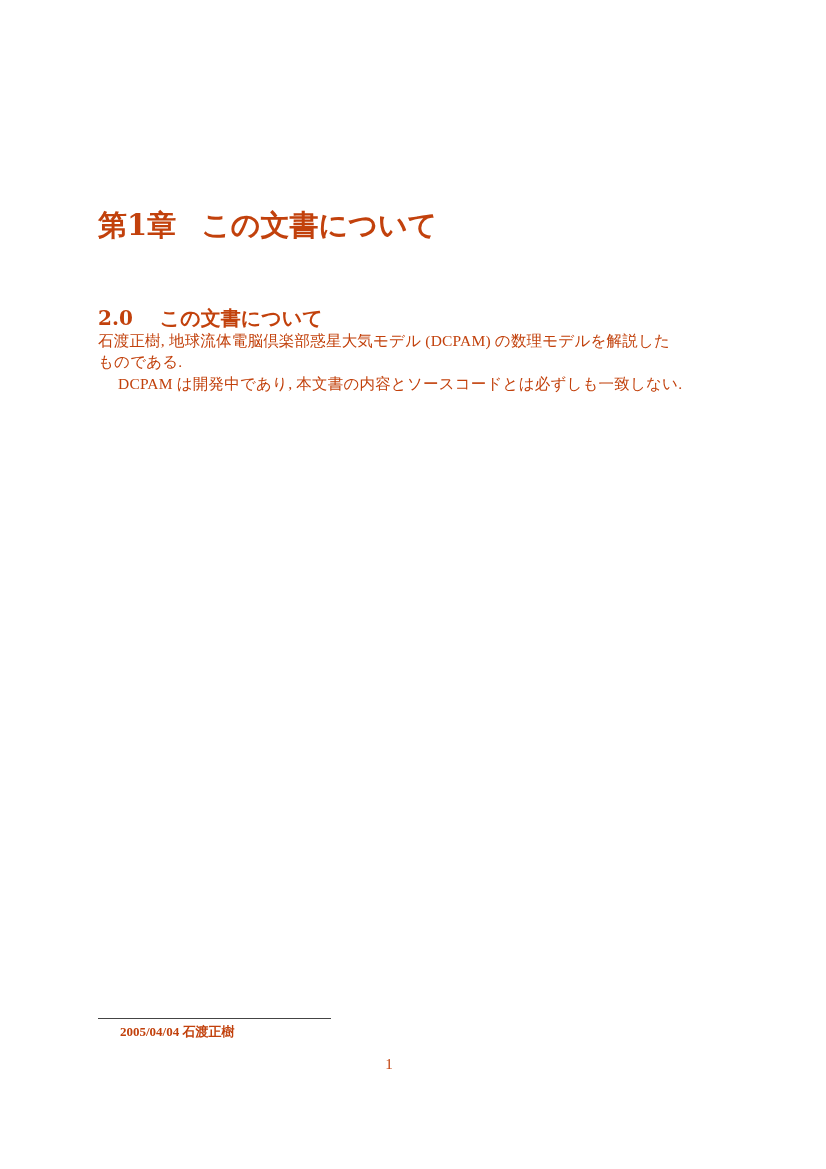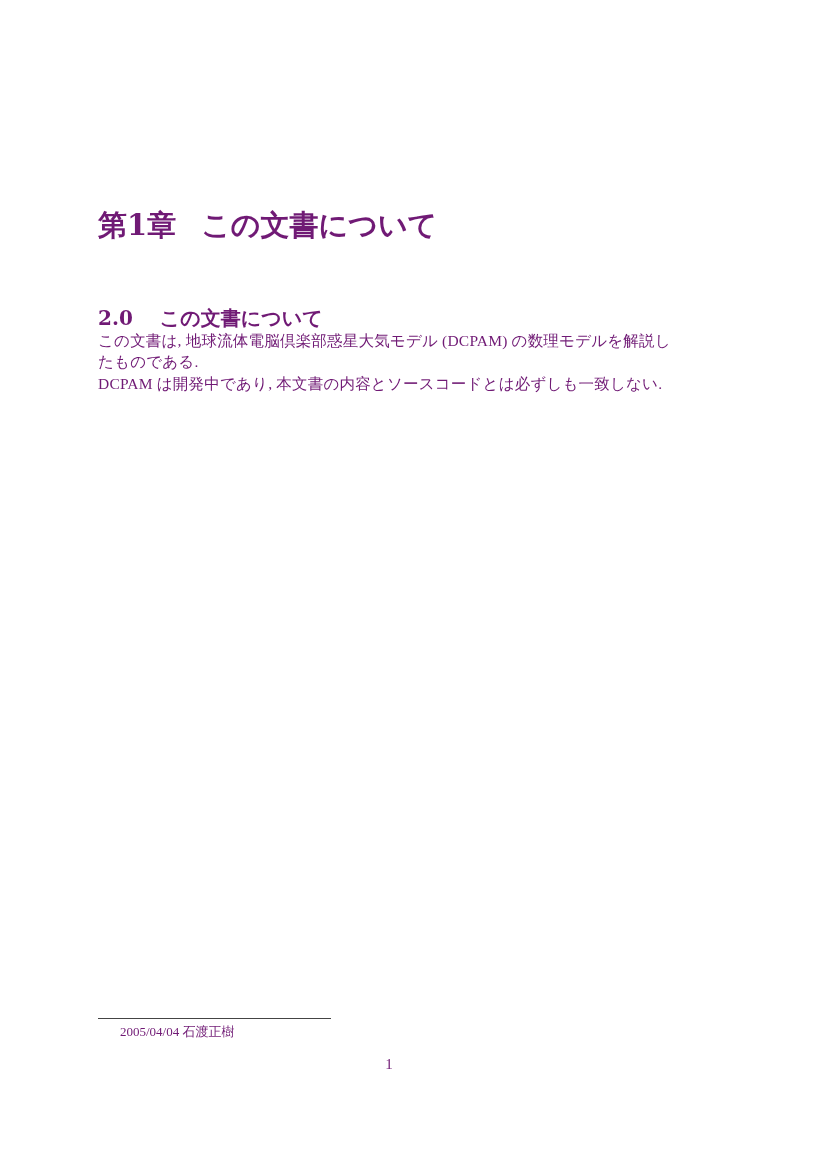--- a/index.html
+++ b/index.html
@@ -5,21 +5,21 @@
   html, body {
     margin: 0;
     padding: 0;
     background: #ffffff;
   }
   .page {
     position: relative;
     width: 770px;
     height: 1169px;
     background: #ffffff;
-    color: #701a75;
+    color: #c2410c;
     font-family: "Liberation Serif", "DejaVu Serif", serif;
     overflow: hidden;
   }
   .chapter-heading {
     position: absolute;
     left: 98px;
     top: 188px;
     font-size: 29px;
     font-weight: bold;
     line-height: 1.25;
@@ -47,35 +47,36 @@
   .body-paragraph {
     position: absolute;
     left: 98px;
     width: 582px;
     margin: 0;
     font-size: 15.5px;
     line-height: 21px;
     letter-spacing: 0.2px;
   }
   .para-1 { top: 330px; }
-  .para-2 { top: 373px; }
+  .para-2 { top: 373px; margin-left: 20px; }
   .footnote-rule {
     position: absolute;
     left: 98px;
     top: 1018px;
     width: 233px;
     height: 1px;
     background: #444444;
   }
   .footnote-text {
     position: absolute;
     left: 120px;
     top: 1023px;
     font-size: 13px;
     line-height: 17px;
+    font-weight: bold;
   }
   .page-number {
     position: absolute;
     left: 98px;
     top: 1056px;
     width: 582px;
     text-align: center;
     font-size: 15px;
   }
 </style>
@@ -85,21 +86,21 @@
 <div class="page">
 
   <h1 class="chapter-heading">
     <span class="num">第1章</span><span>この文書について</span>
   </h1>
 
   <h2 class="section-heading">
     <span class="num">2.0</span><span>この文書について</span>
   </h2>
 
-  <p class="body-paragraph para-1">この文書は, 地球流体電脳倶楽部惑星大気モデル (DCPAM) の数理モデルを解説したものである.</p>
+  <p class="body-paragraph para-1">石渡正樹, 地球流体電脳倶楽部惑星大気モデル (DCPAM) の数理モデルを解説したものである.</p>
 
   <p class="body-paragraph para-2">DCPAM は開発中であり, 本文書の内容とソースコードとは必ずしも一致しない.</p>
 
   <div class="footnote-rule"></div>
 
   <div class="footnote-text">2005/04/04 石渡正樹</div>
 
   <div class="page-number">1</div>
 
 </div>

